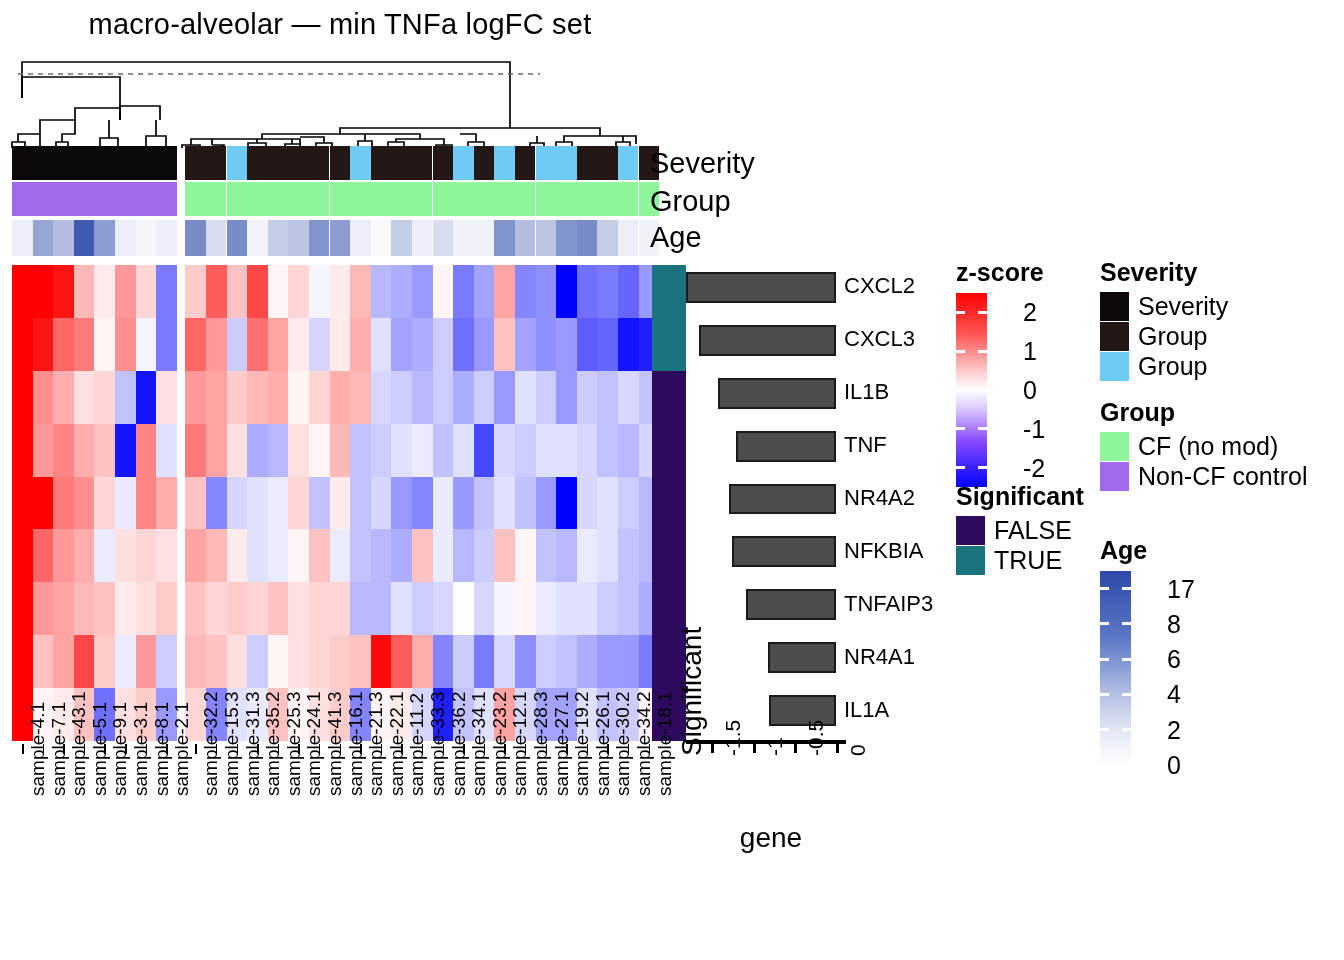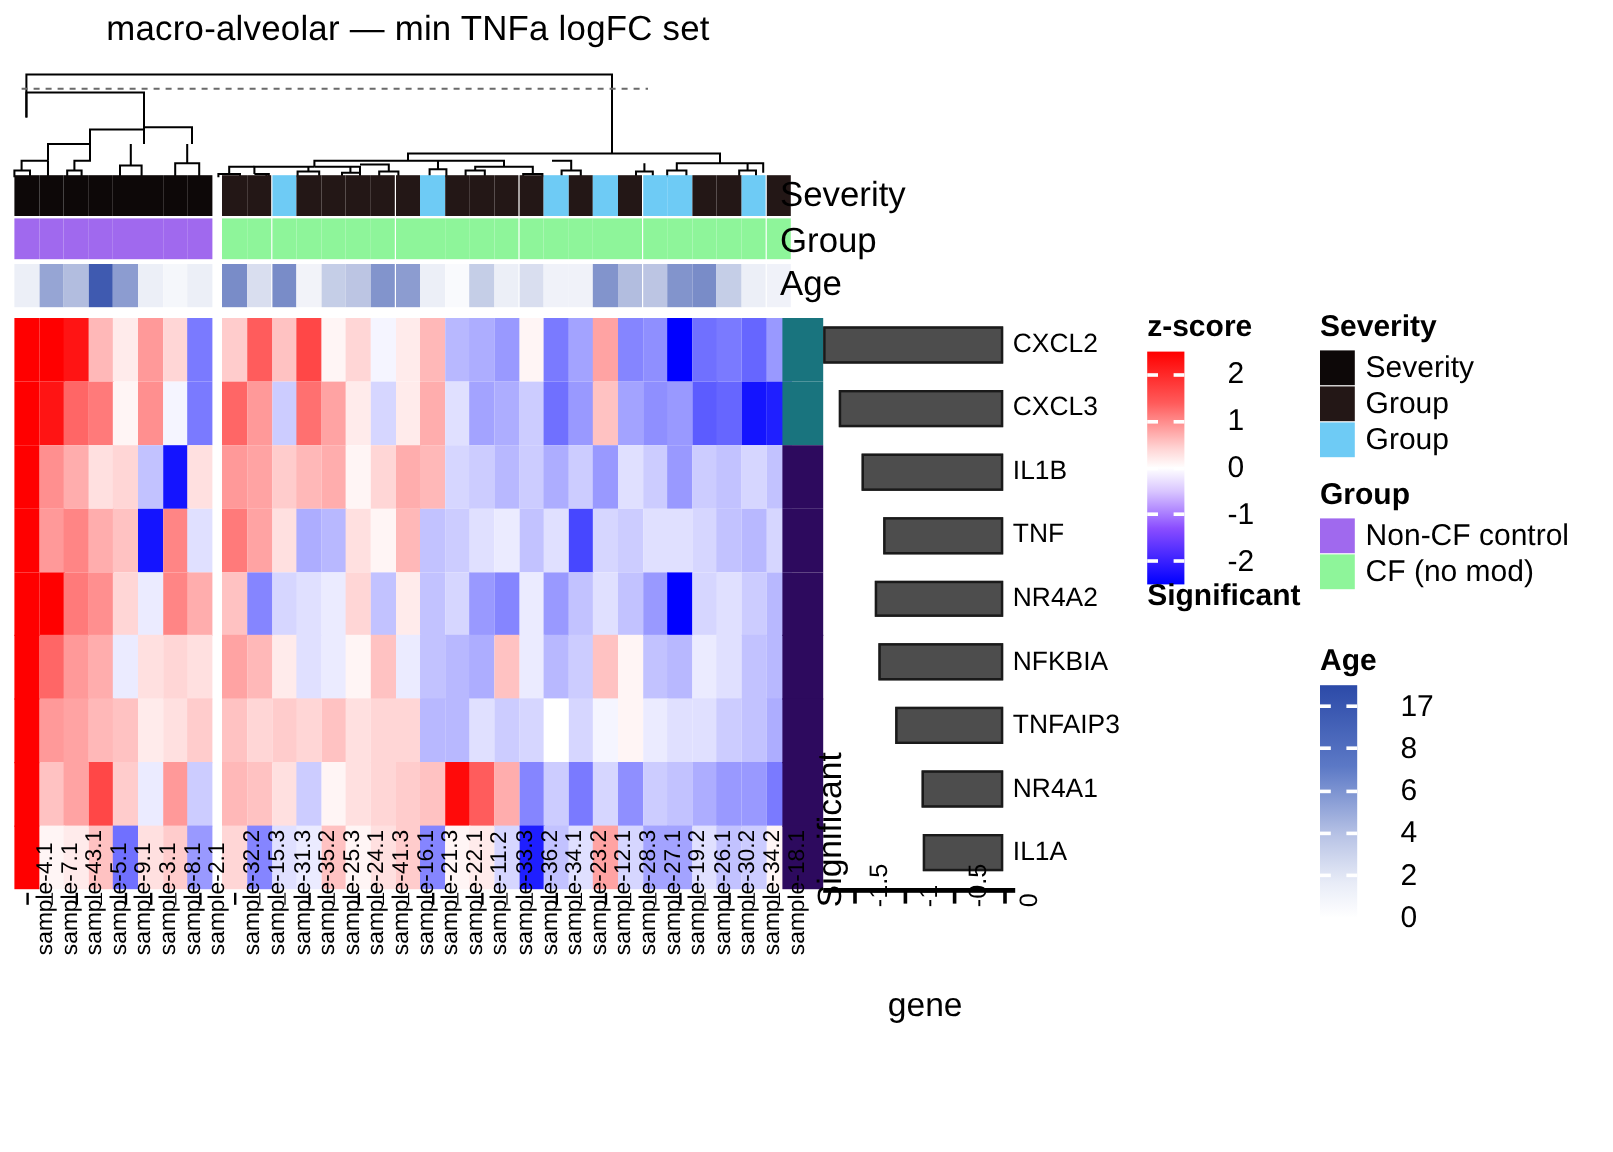--- a/index.html
+++ b/index.html
@@ -704,20 +704,30 @@
           <span style="top: 97px;">0</span>
           <span style="top: 135.8px;">-1</span>
           <span style="top: 174.6px;">-2</span>
         </div>
     </div>
   </div>
 </div>
 
 <div class="abs" style="left:956px;top:482px;">
   <div class="lgtitle">Significant</div>
+  <div id="siglegitems" style="margin-top:5px;">
+      <div class="lgitem">
+        <span class="sw" style="background: rgb(45, 10, 94);"></span>
+        <span class="lgtext">FALSE</span>
+      </div>
+      <div class="lgitem">
+        <span class="sw" style="background: rgb(25, 116, 126);"></span>
+        <span class="lgtext">TRUE</span>
+      </div>
+    </div>
 </div>
 
 <div class="abs" style="left:1100px;top:258px;">
   <div class="lgtitle">Severity</div>
   <div id="sevlegitems" style="margin-top:5px;">
       <div class="lgitem">
         <span class="sw" style="background: rgb(13, 8, 8);"></span>
         <span class="lgtext">Severity</span>
       </div>
       <div class="lgitem">
@@ -728,26 +738,26 @@
         <span class="sw" style="background: rgb(110, 203, 245);"></span>
         <span class="lgtext">Group</span>
       </div>
     </div>
 </div>
 
 <div class="abs" style="left:1100px;top:398px;">
   <div class="lgtitle">Group</div>
   <div id="grplegitems" style="margin-top:5px;">
       <div class="lgitem">
+        <span class="sw" style="background: rgb(142, 245, 154);"></span>
+        <span class="lgtext">CF (no mod)</span>
+      </div>
+      <div class="lgitem">
         <span class="sw" style="background: rgb(160, 105, 238);"></span>
         <span class="lgtext">Non-CF control</span>
-      </div>
-      <div class="lgitem">
-        <span class="sw" style="background: rgb(142, 245, 154);"></span>
-        <span class="lgtext">CF (no mod)</span>
       </div>
     </div>
 </div>
 
 <div class="abs" style="left:1100px;top:536px;">
   <div class="lgtitle">Age</div>
   <div style="display:flex;margin-top:6px;">
     <div class="cbar" id="agecbar" style="height: 194px; background: linear-gradient(rgb(44, 74, 168) 0%, rgb(92, 121, 198) 35%, rgb(185, 196, 230) 65%, rgb(232, 236, 247) 85%, rgb(255, 255, 255) 100%);">
       <div class="cbticks" id="agecticks">
           <div class="ctk ctkL" style="top: 16.1364px;"></div>

